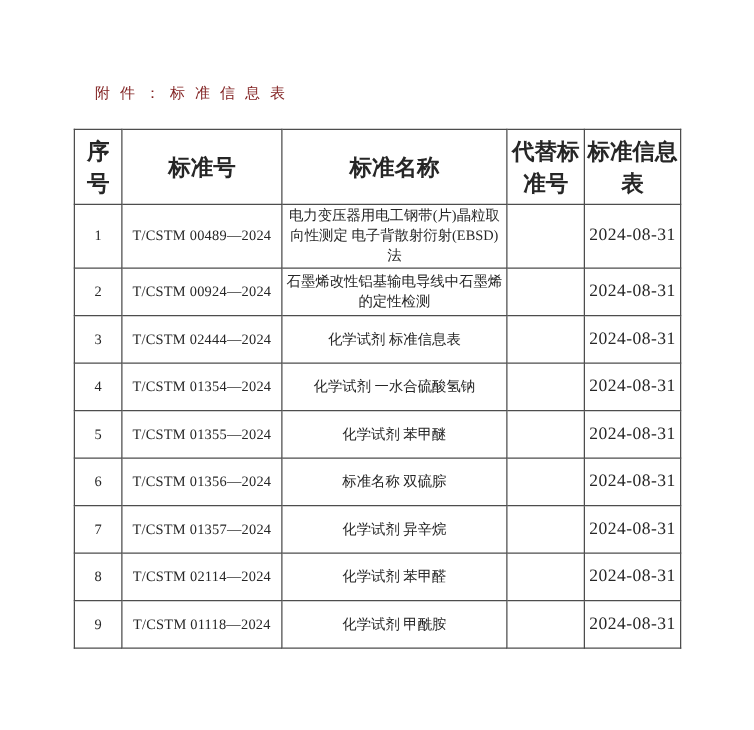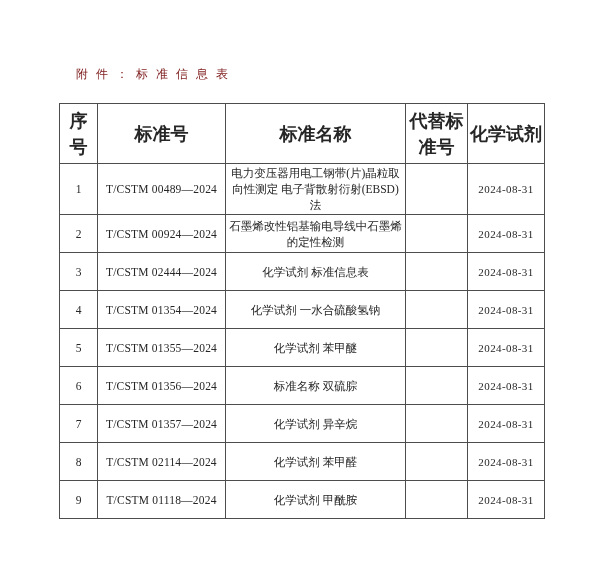--- a/index.html
+++ b/index.html
@@ -51,21 +51,21 @@
     display: inline-block;
     word-break: break-all;
   }
   th.col-0 .th-label { max-width: 1.2em; }
   th.col-3 .th-label { max-width: 3.2em; }
   .std-table tbody tr { height: 38px; font-size: 11.5px; }
   .std-table tbody tr:first-child { height: 51px; }
   td.col-0 { font-size: 11.5px; }
   td.col-1 { font-size: 11.5px; letter-spacing: 0.2px; }
   td.col-2 { line-height: 16px; padding: 1px 2px; word-break: break-all; margin-left: 19px; }
-  td.col-4 { font-size: 11px; letter-spacing: 0.4px; }
+  td.col-4 { font-size: 14px; letter-spacing: 0.4px; }
 </style>
 </head>
 <body>
 
 <div class="page">
   <div class="doc-title">附件：标准信息表</div>
 
   <table class="std-table">
     <colgroup>
       <col style="width:38px">
@@ -82,21 +82,21 @@
         <th class="col-1">
           <span class="th-label">标准号</span>
         </th>
         <th class="col-2">
           <span class="th-label">标准名称</span>
         </th>
         <th class="col-3">
           <span class="th-label">代替标准号</span>
         </th>
         <th class="col-4">
-          <span class="th-label">化学试剂</span>
+          <span class="th-label">标准信息表</span>
         </th>
       </tr>
     </thead>
     <tbody>
         <tr>
           <td class="col-0">1</td>
           <td class="col-1">T/CSTM 00489—2024</td>
           <td class="col-2">电力变压器用电工钢带(片)晶粒取向性测定 电子背散射衍射(EBSD)法</td>
           <td class="col-3"></td>
           <td class="col-4">2024-08-31</td>

